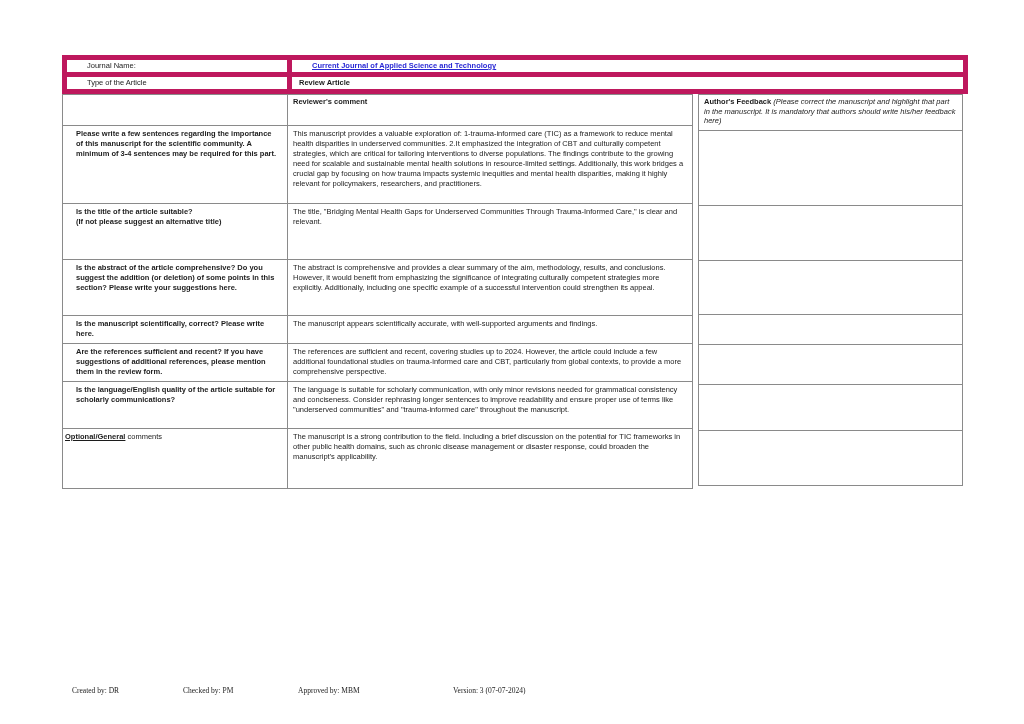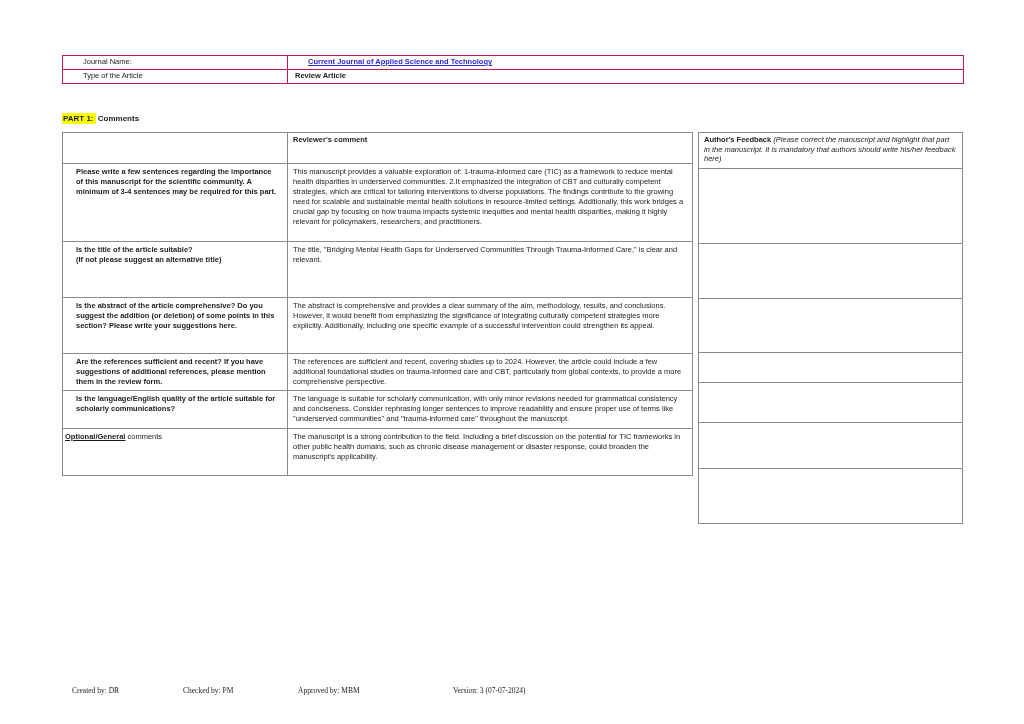--- a/index.html
+++ b/index.html
@@ -15,21 +15,21 @@
     margin:0 0 24px 0; font-size:12px; font-weight:bold;
     color:#2450C8; text-decoration:underline; letter-spacing:.1px;
   }
 
   table { border-collapse:collapse; table-layout:fixed; }
   td { vertical-align:top; }
 
   
   .info { width:901px; }
   .info td {
-    border:1px solid #be185d; font-size:7.5px; line-height:10px; padding:1px 20px;
+    border:5px solid #be185d; font-size:7.5px; line-height:10px; padding:1px 20px;
   }
   .info tr:nth-child(1) { height:14px; }
   .info tr:nth-child(2) { height:14px; }
   .info tr:nth-child(3) { height:30px; }
   .info tr:nth-child(4) { height:15px; }
   .info .val { font-weight:bold; }
   .info .title-val { padding-top:10px; }
   .info .type-val { padding-left:7px; }
   .journal-link { color:#2929D4; font-weight:bold; text-decoration:underline; cursor:pointer; }
 
@@ -93,24 +93,20 @@
       <td style="width:225px">Journal Name:</td>
       <td style="width:676px"><span class="journal-link">Current Journal of Applied Science and Technology</span></td>
     </tr>
     <tr>
       <td>Type of the Article</td>
       <td class="val type-val">Review Article</td>
     </tr>
   </tbody>
     </table>
 
-  <div class="part-line">
-    <span class="part-hl">PART 1:</span>
-    <span>Comments</span>
-  </div>
 
   <div class="tables">
 
     <table class="main">
       <colgroup>
           <col>
           <col>
         </colgroup>
       <tbody>
           <tr>
@@ -122,20 +118,24 @@
         <td class="c">This manuscript provides a valuable exploration of: 1-trauma-informed care (TIC) as a framework to reduce mental health disparities in underserved communities. 2.It emphasized the integration of CBT and culturally competent strategies, which are critical for tailoring interventions to diverse populations. The findings contribute to the growing need for scalable and sustainable mental health solutions in resource-limited settings. Additionally, this work bridges a crucial gap by focusing on how trauma impacts systemic inequities and mental health disparities, making it highly relevant for policymakers, researchers, and practitioners.</td>
       </tr>
       <tr>
         <td class="q">Is the title of the article suitable?
 (If not please suggest an alternative title)</td>
         <td class="c">The title, "Bridging Mental Health Gaps for Underserved Communities Through Trauma-Informed Care," is clear and relevant.</td>
       </tr>
       <tr>
         <td class="q">Is the abstract of the article comprehensive? Do you suggest the addition (or deletion) of some points in this section? Please write your suggestions here.</td>
         <td class="c">The abstract is comprehensive and provides a clear summary of the aim, methodology, results, and conclusions. However, it would benefit from emphasizing the significance of integrating culturally competent strategies more explicitly. Additionally, including one specific example of a successful intervention could strengthen its appeal.</td>
+      </tr>
+      <tr>
+        <td class="q">Is the manuscript scientifically, correct? Please write here.</td>
+        <td class="c">The manuscript appears scientifically accurate, with well-supported arguments and findings.</td>
       </tr>
       <tr>
         <td class="q">Are the references sufficient and recent? If you have suggestions of additional references, please mention them in the review form.</td>
         <td class="c">The references are sufficient and recent, covering studies up to 2024. However, the article could include a few additional foundational studies on trauma-informed care and CBT, particularly from global contexts, to provide a more comprehensive perspective.</td>
       </tr>
       <tr>
         <td class="q">Is the language/English quality of the article suitable for scholarly communications?</td>
         <td class="c">The language is suitable for scholarly communication, with only minor revisions needed for grammatical consistency and conciseness. Consider rephrasing longer sentences to improve readability and ensure proper use of terms like "underserved communities" and "trauma-informed care" throughout the manuscript.</td>
       </tr>
       <tr>

